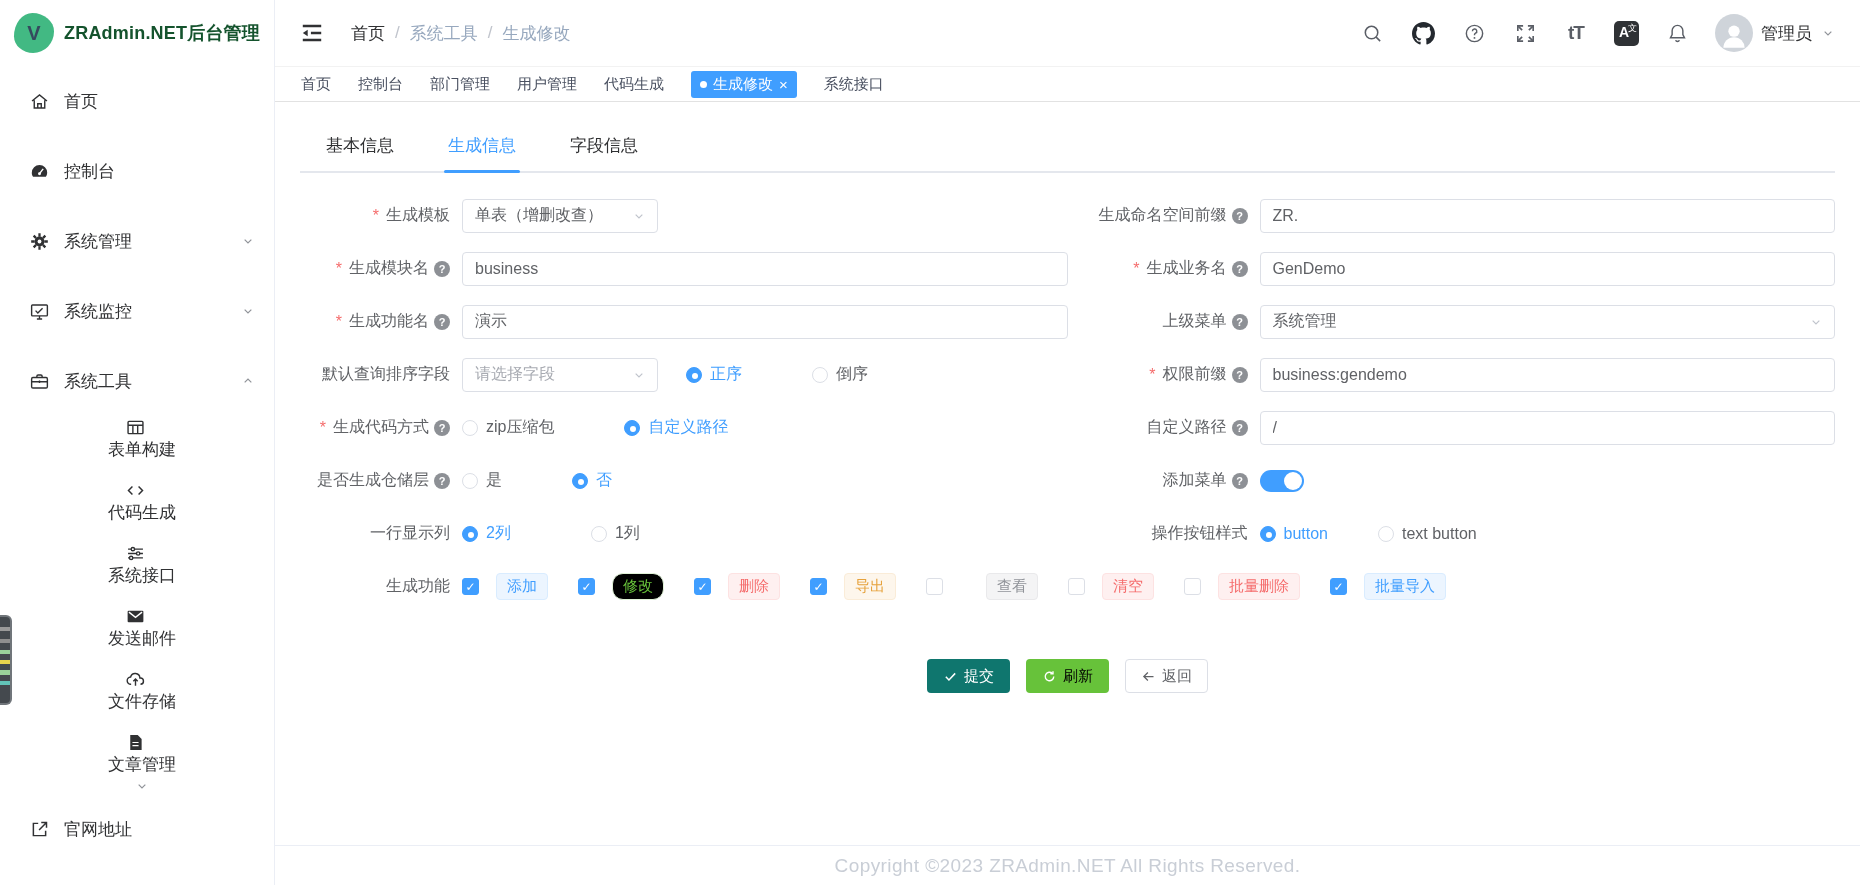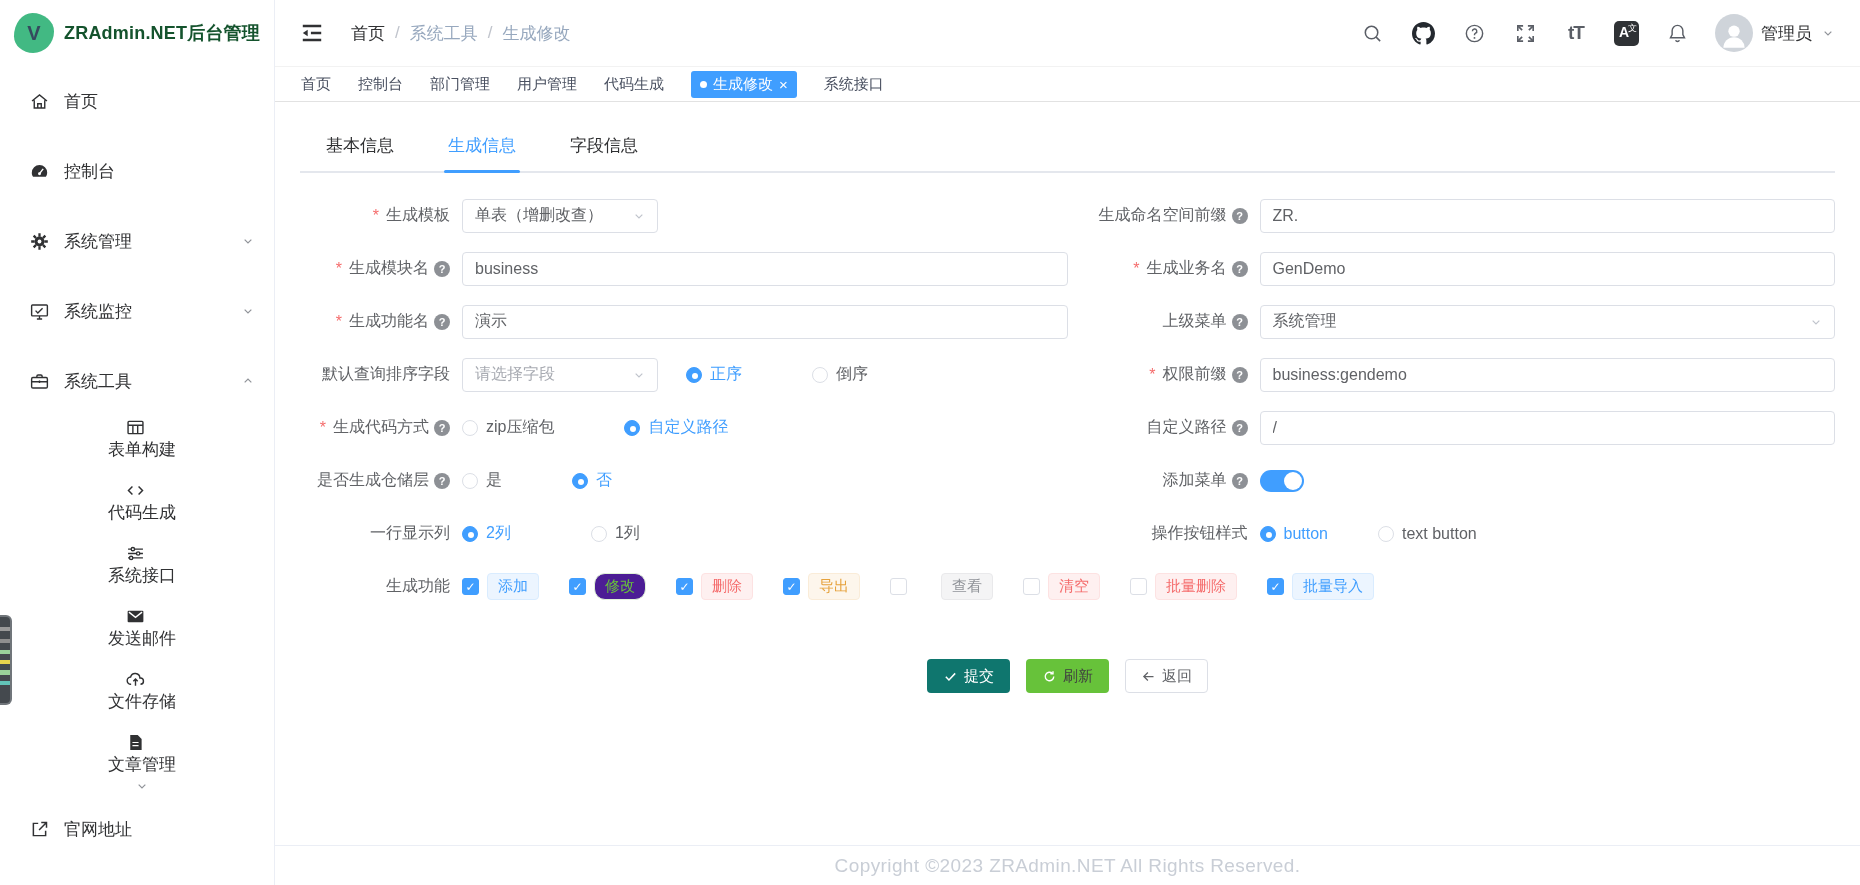--- a/index.html
+++ b/index.html
@@ -104,39 +104,39 @@
   .radio.on { background:#409eff; border-color:#409eff; }
   .radio.on::after { content:""; position:absolute; left:5px; top:5px; width:6px; height:6px;
     border-radius:50%; background:#fff; }
   .rlabel { font-size:16px; color:#606266; }
   .rlabel.on { color:#409eff; }
 
   .switch { width:44px; height:22px; border-radius:11px; background:#409eff; position:relative; cursor:pointer; }
   .switch::after { content:""; position:absolute; right:2px; top:2px; width:18px; height:18px;
     border-radius:50%; background:#fff; }
 
-  .feature-item { display:flex; align-items:center; gap:8px; cursor:pointer; margin-right:30px; }
+  .feature-item { display:flex; align-items:center; gap:17px; cursor:pointer; margin-right:30px; }
   .checkbox { width:17px; height:17px; border:1px solid #dcdfe6; border-radius:3px; background:#fff;
     display:flex; align-items:center; justify-content:center; flex:none; }
   .checkbox.checked { background:#409eff; border-color:#409eff; }
   .checkbox.checked::after { content:"✓"; color:#fff; font-size:12px; font-weight:bold; }
   .tag { height:27px; padding:0 10px; display:flex; align-items:center; border-radius:4px;
     font-size:15px; border:1px solid transparent; }
   .tag-primary { color:#409eff; background:#ecf5ff; border-color:#d9ecff; }
-  .tag-success { color:#67c23a; background:#4c1d95; border-color:#e1f3d8;border-radius:11px; }
+  .tag-success { color:#67c23a; background:#000000; border-color:#e1f3d8;border-radius:11px; }
   .tag-danger  { color:#f56c6c; background:#fef0f0; border-color:#fde2e2; }
   .tag-warning { color:#e6a23c; background:#fdf6ec; border-color:#faecd8; }
   .tag-info    { color:#909399; background:#f4f4f5; border-color:#e9e9eb;margin-left:26px; }
 
   .btn-row { display:flex; justify-content:center; gap:16px; margin-top:46px; }
   .btn { height:34px; padding:0 15px; border-radius:4px; display:flex; align-items:center; gap:6px;
     font-size:15px; cursor:pointer; border:1px solid transparent; }
   .btn svg { width:15px; height:15px; }
   .btn-primary { background:#0f766e; color:#fff; }
-  .btn-success { background:#67c23a; color:#404040; }
+  .btn-success { background:#67c23a; color:#000000; }
   .btn-plain { background:#fff; color:#606266; border-color:#dcdfe6; }
 
   .footer { height:40px; border-top:1px solid #ebeef5; display:flex; align-items:center;
     justify-content:center; background:#fff; }
   .copyright { font-size:19px; color:#c9ced6; letter-spacing:.4px; }
 </style>
 </head>
 <body>
 
 <div id="app">

